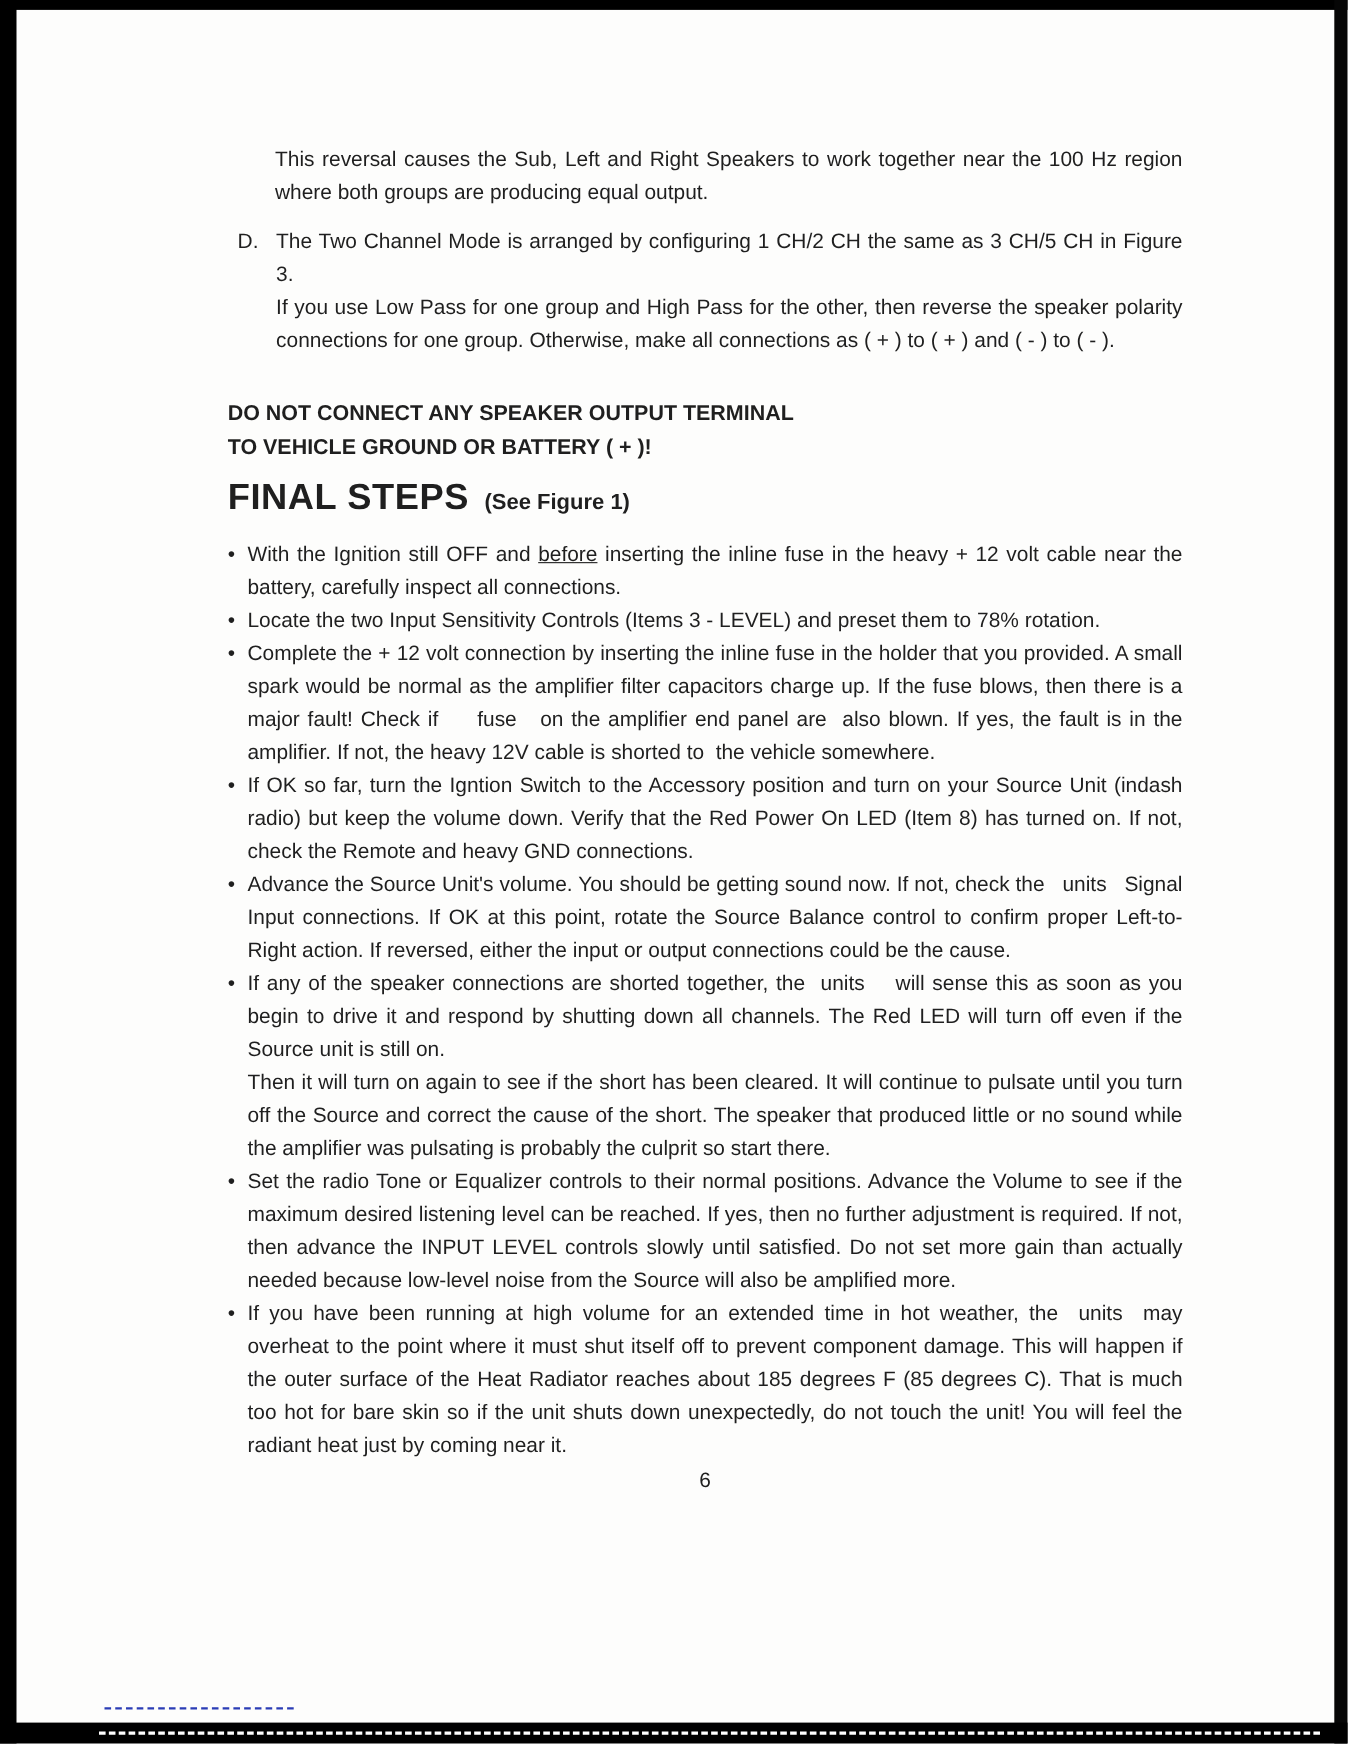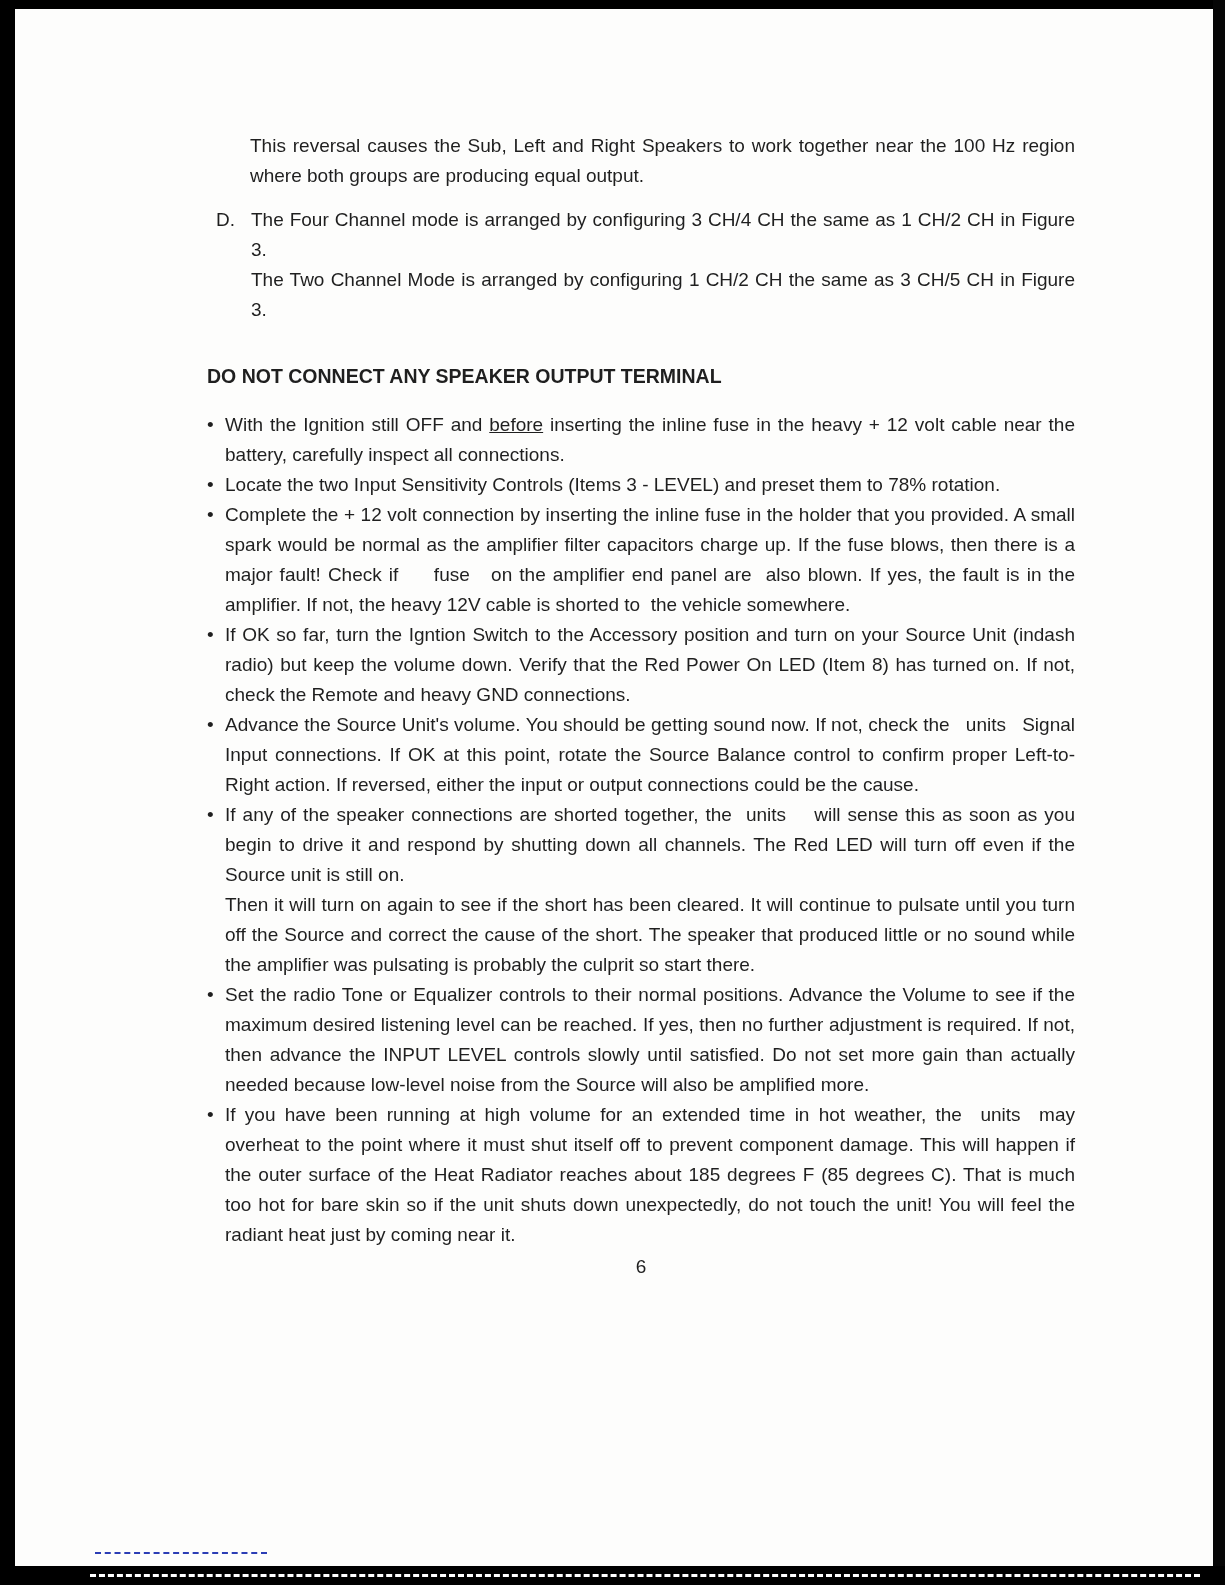--- a/index.html
+++ b/index.html
@@ -75,29 +75,34 @@
 </div>
 <div class="blue-dashes"></div>
 
 <div class="content">
 
   <div class="intro">This reversal causes the Sub, Left and Right Speakers to work together near the 100 Hz region where both groups are producing equal output.</div>
 
   <div class="item-d">
     <span class="label">D.</span>
     <div class="body">
-      <div class="para">The Four Channel mode is arranged by configuring 3 CH/4 CH the same as 1 CH/2 CH in Figure 3.</div>
       <div class="para">The Two Channel Mode is arranged by configuring 1 CH/2 CH the same as 3 CH/5 CH in Figure 3.</div>
+      <div class="para">If you use Low Pass for one group and High Pass for the other, then reverse the speaker polarity connections for one group. Otherwise, make all connections as ( + ) to ( + ) and ( - ) to ( - ).</div>
     </div>
   </div>
 
   <div class="warning">
     <div>DO NOT CONNECT ANY SPEAKER OUTPUT TERMINAL</div>
+    <div>TO VEHICLE GROUND OR BATTERY ( + )!</div>
   </div>
 
+  <div class="final-steps">
+    <span class="title">FINAL STEPS</span>
+    <span class="sub">(See Figure 1)</span>
+  </div>
 
   <div class="bullets">
 
     <div class="bullet">
       <span class="marker">•</span>
       <div class="bullet-text"><span>With the Ignition still OFF and </span><span class="u">before</span><span> inserting the inline fuse in the heavy + 12 volt cable near the battery, carefully inspect all connections.</span></div>
     </div>
 
     <div class="bullet">
       <span class="marker">•</span>

